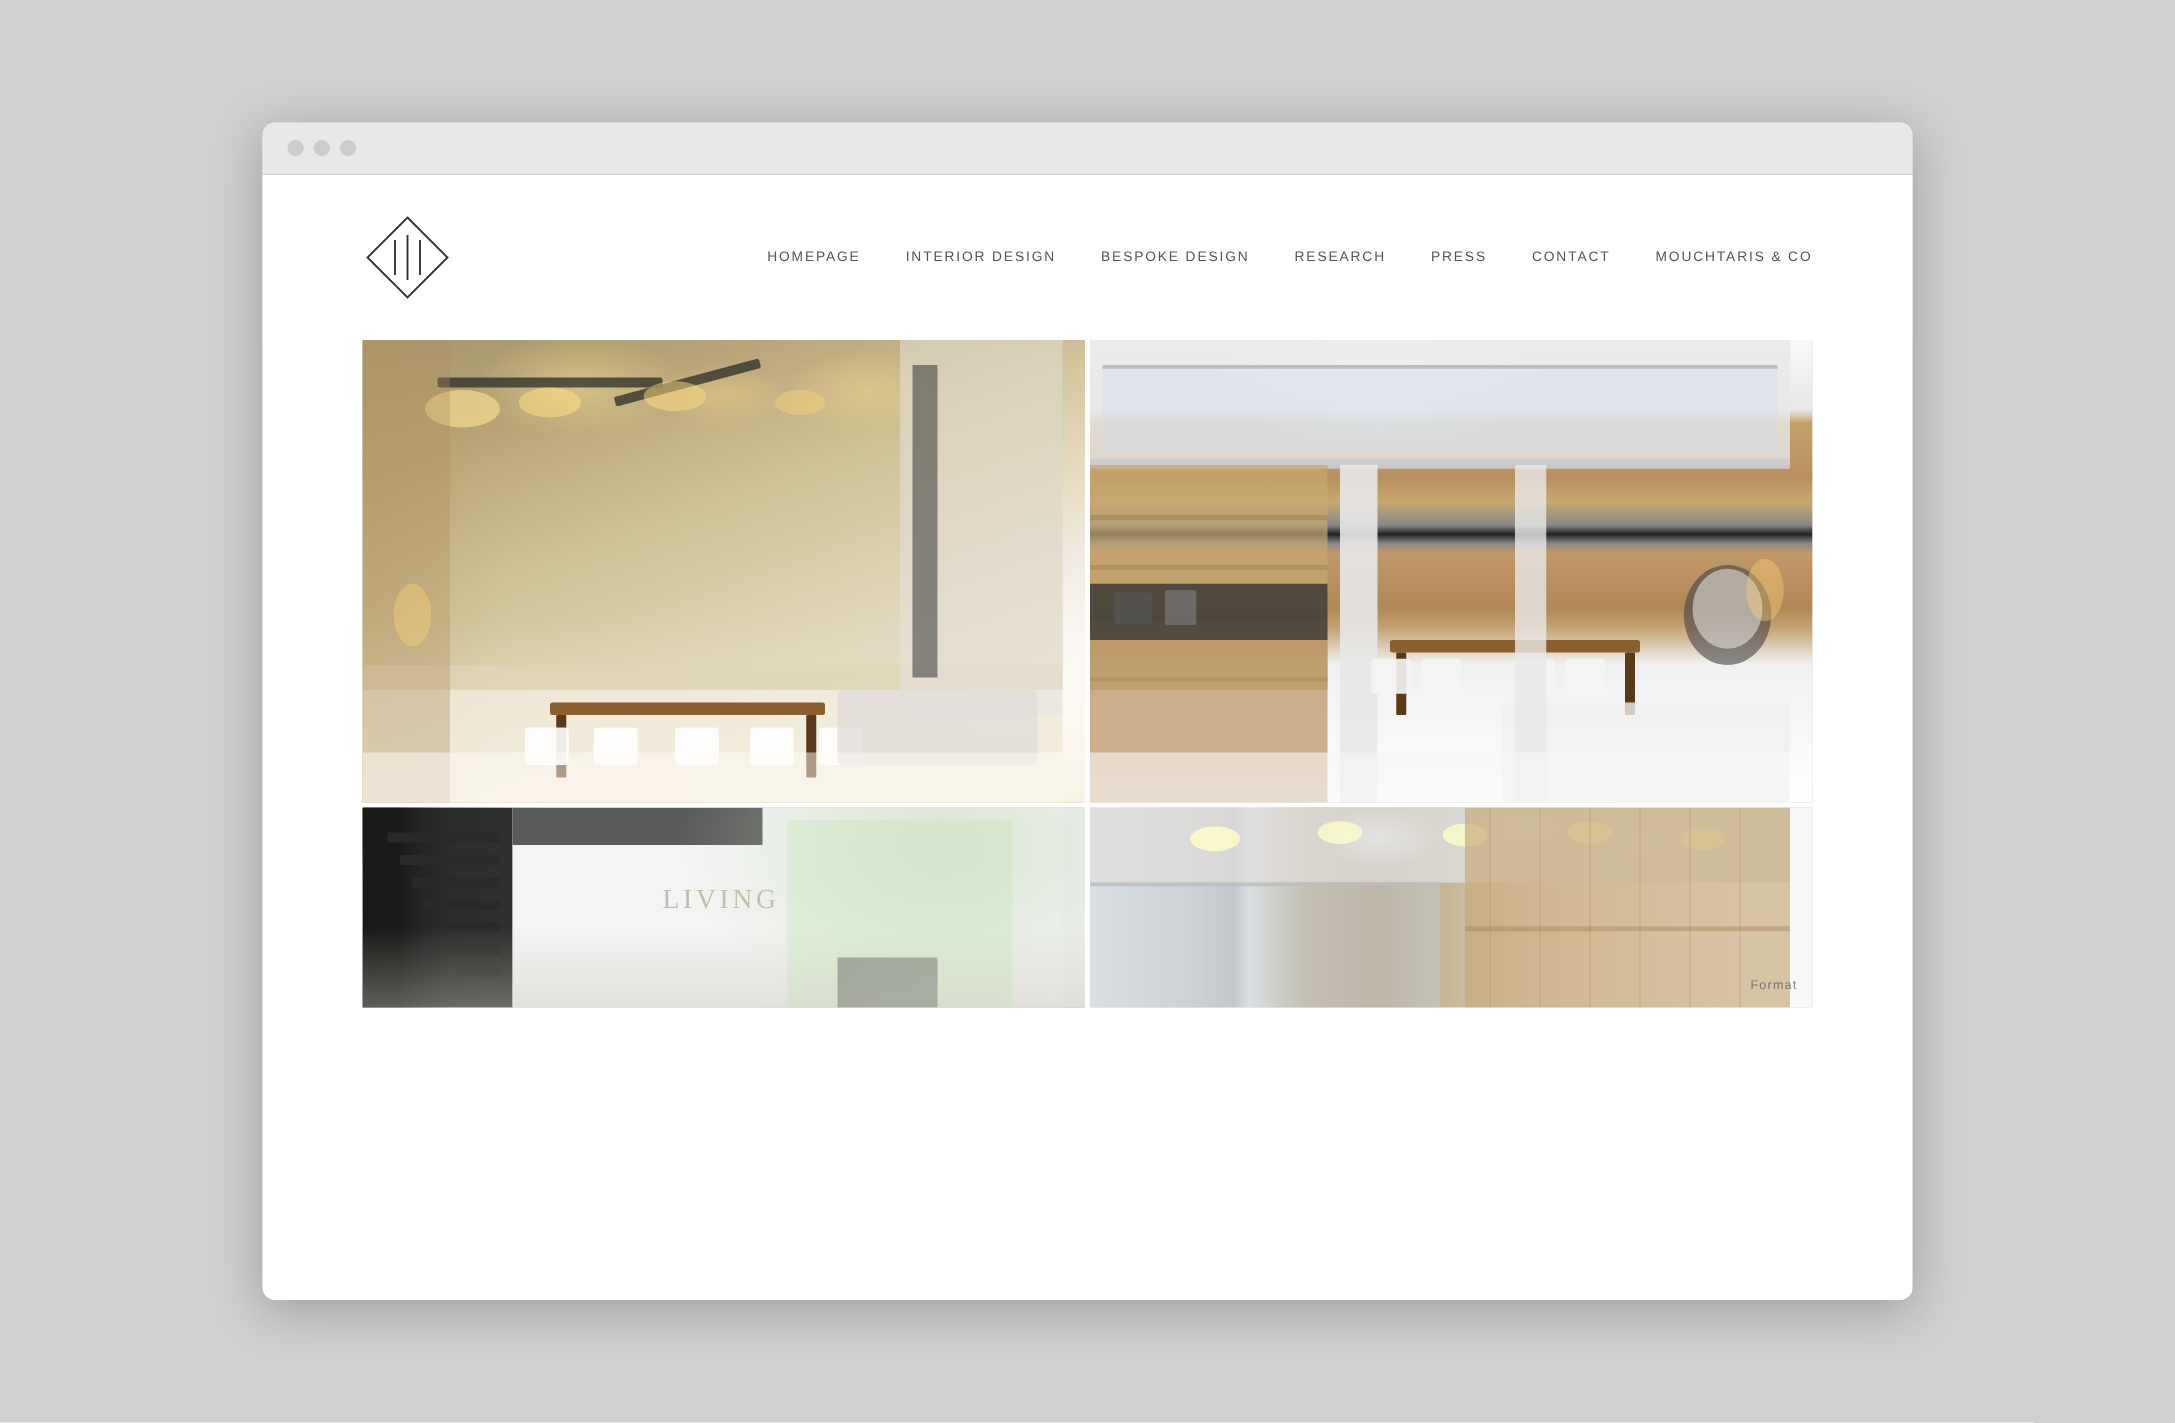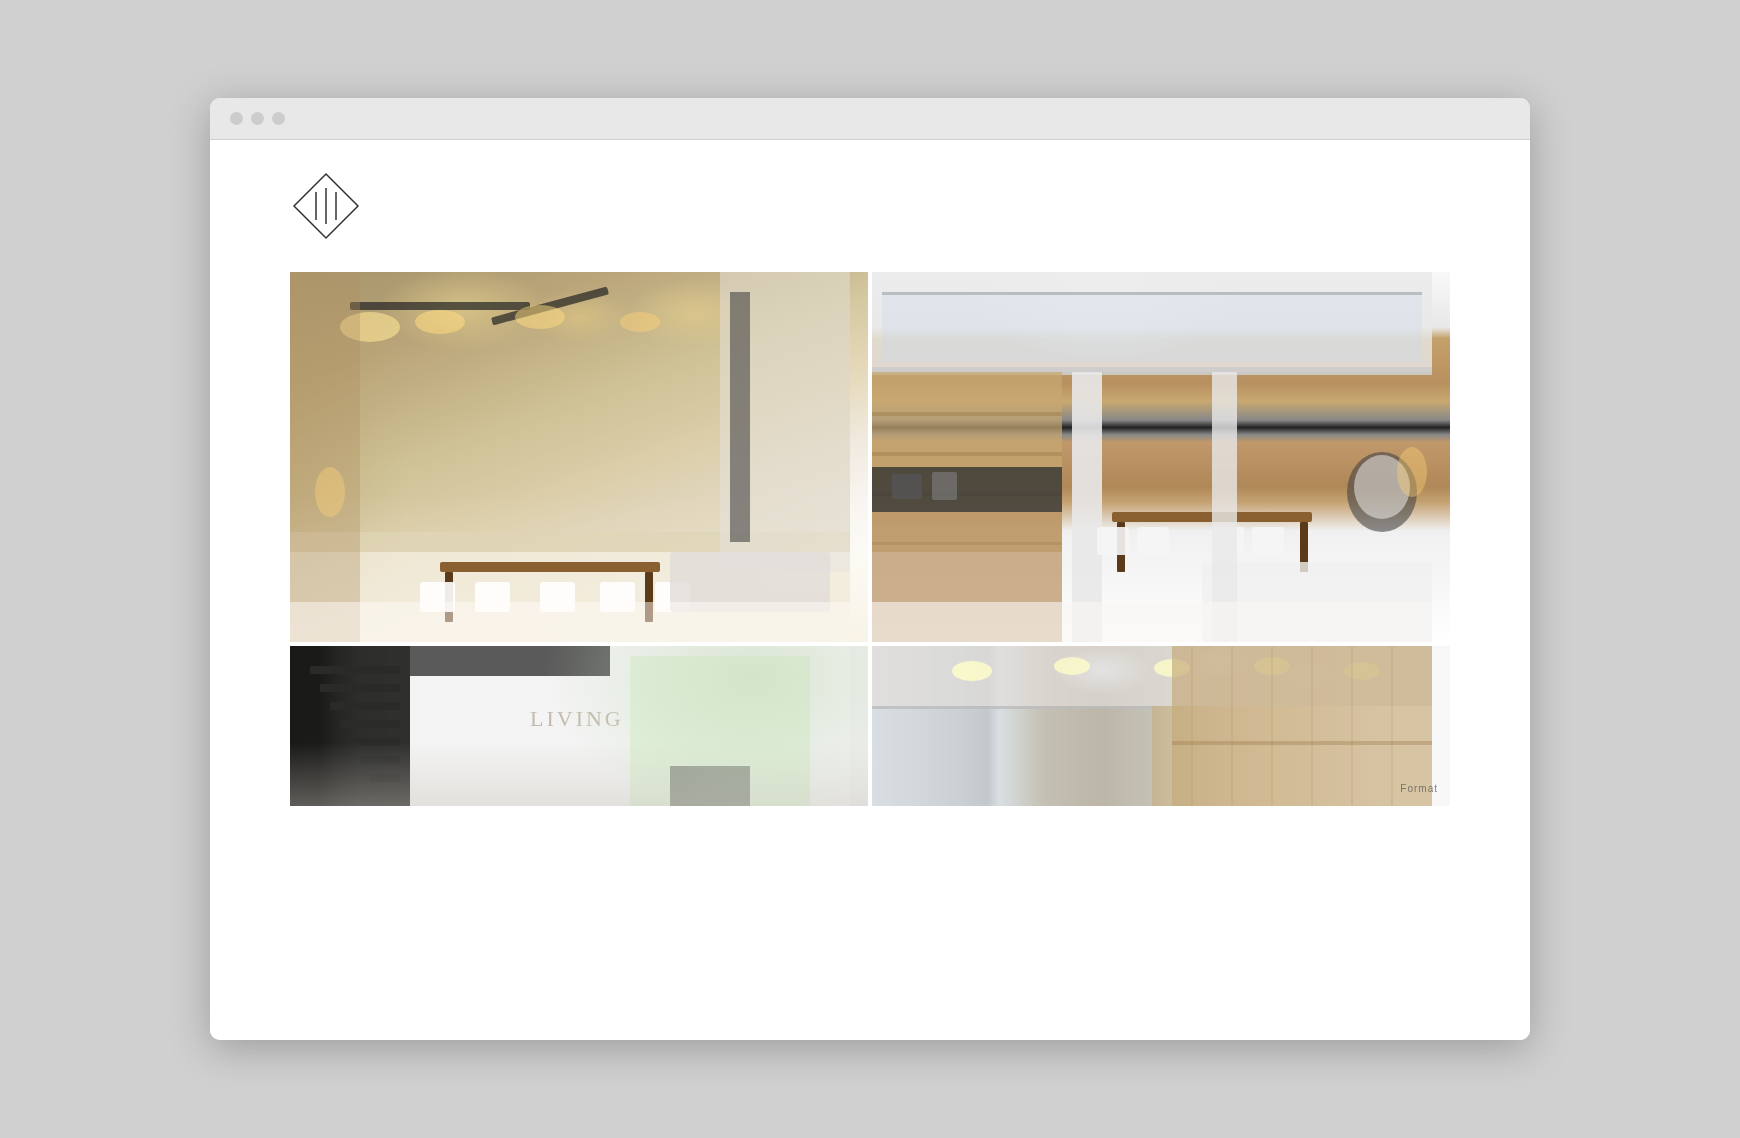--- a/index.html
+++ b/index.html
@@ -215,20 +215,29 @@
 
             <polygon points="36,4 68,36 36,68 4,36" fill="none" stroke="#333" stroke-width="1.5"></polygon>
 
             <line x1="26" y1="22" x2="26" y2="50" stroke="#333" stroke-width="1.5"></line>
             <line x1="36" y1="18" x2="36" y2="54" stroke="#333" stroke-width="1.5"></line>
             <line x1="46" y1="22" x2="46" y2="50" stroke="#333" stroke-width="1.5"></line>
           </svg>
         </div>
       </div>
 
+      <nav class="site-nav">
+        <span class="nav-item">HOMEPAGE</span>
+        <span class="nav-item">INTERIOR DESIGN</span>
+        <span class="nav-item">BESPOKE DESIGN</span>
+        <span class="nav-item">RESEARCH</span>
+        <span class="nav-item">PRESS</span>
+        <span class="nav-item">CONTACT</span>
+        <span class="nav-item">MOUCHTARIS &amp; CO</span>
+      </nav>
 
     </header>
 
     <div class="photo-grid">
 
       <div class="photo-cell photo-cell-top scene-1">
         <svg width="100%" height="100%" xmlns="http://www.w3.org/2000/svg" style="position:absolute;top:0;left:0;">
 
           <rect x="0" y="260" width="560" height="120" fill="#f0e8d5" opacity="0.7"></rect>
 

